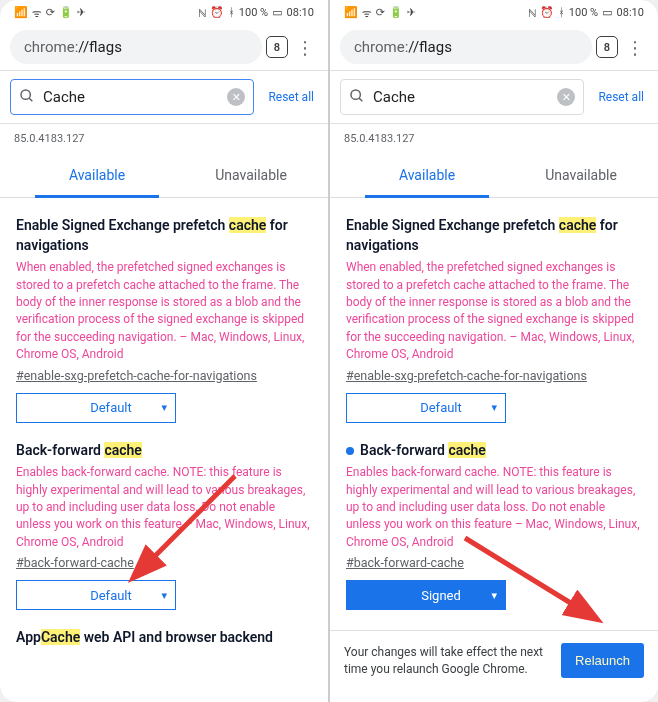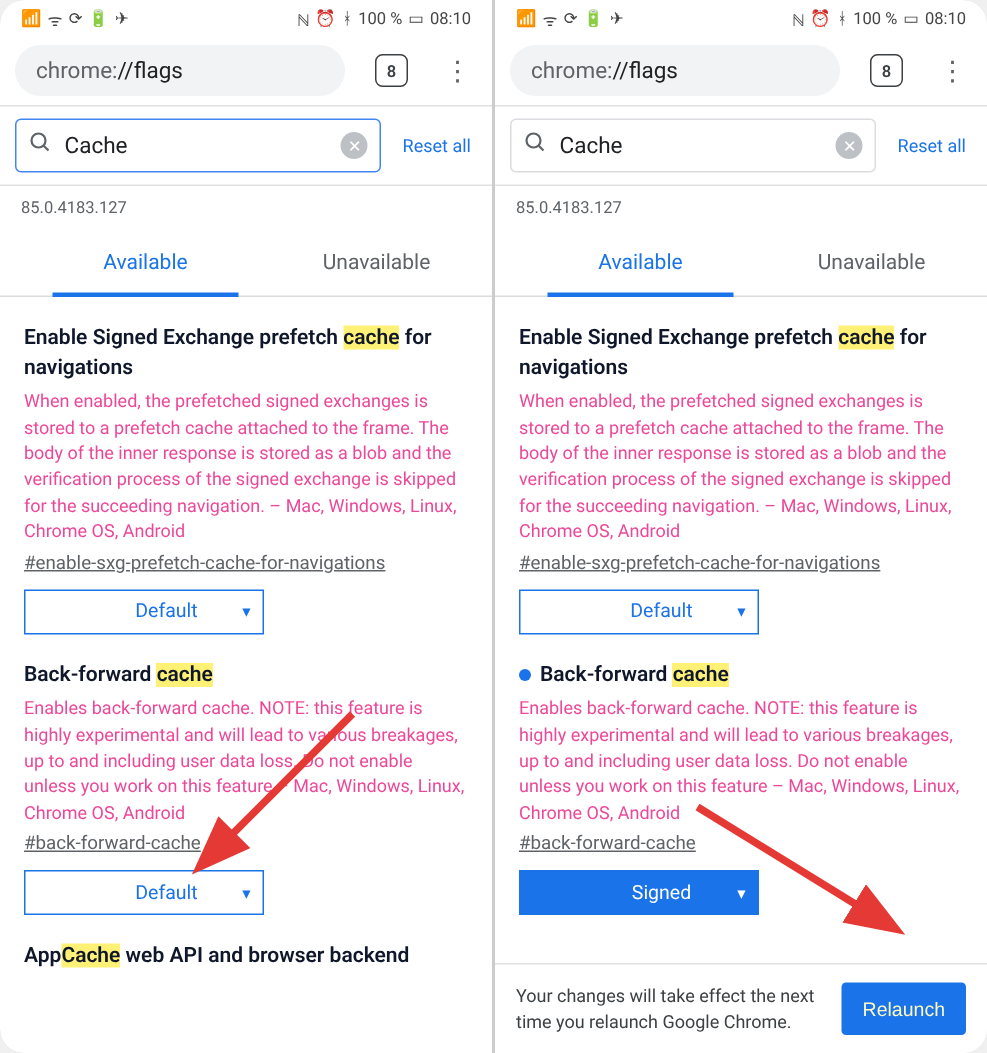--- a/index.html
+++ b/index.html
@@ -1,21 +1,21 @@
 <!DOCTYPE html>
 <html><head>
 <meta charset="utf-8">
 <style>
   * { box-sizing: border-box; margin: 0; padding: 0; }
   body { font-family: -apple-system, Roboto, Arial, sans-serif; font-size: 13px; background: #f0f0f0; }
   .stage { width: 658px; height: 702px; display: flex; gap: 2px; background: #ccc; border-radius: 16px; overflow: hidden; }
   .phone { width: 328px; height: 702px; background: #fff; display: flex; flex-direction: column; position: relative; overflow: hidden; }
   .statusbar { height: 24px; display: flex; justify-content: space-between; align-items: center; padding: 0 14px; font-size: 11px; color: #444; }
   .sb-left, .sb-right { display: flex; align-items: center; gap: 4px; }
-  .urlbar-row { display: flex; align-items: center; padding: 6px 10px; gap: 20px; }
+  .urlbar-row { display: flex; align-items: center; padding: 6px 10px; gap: 4px; }
   .urlbar { flex: 1; background: #f1f3f4; border-radius: 20px; height: 34px; display: flex; align-items: center; padding: 0 14px; font-size: 15px; color: #5f6368; }
   .urlbar .slash { color: #202124; }
   .tabcount { width: 22px; height: 22px; border: 1.8px solid #3c4043; border-radius: 5px; display: flex; align-items: center; justify-content: center; font-size: 11px; font-weight: 600; color: #3c4043; }
   .dots { font-size: 18px; color: #5f6368; padding: 0 4px; }
   .divider { border-top: 1px solid #e0e0e0; }
   .search-row { display: flex; align-items: center; padding: 8px 10px; gap: 10px; }
   .searchbox { flex: 1; display: flex; align-items: center; border: 1.5px solid #4285f4; border-radius: 4px; height: 36px; padding: 0 8px; background: #fff; }
   .phone:nth-child(2) .searchbox { border-color: #dadce0; }
   .searchbox .mag { color: #5f6368; margin-right: 8px; }
   .searchbox .q { flex: 1; font-size: 15px; color: #202124; }
@@ -30,21 +30,21 @@
   .flag { margin-bottom: 18px; }
   .flag-title { font-size: 14px; font-weight: 600; color: #0f172a; line-height: 1.4; margin-bottom: 4px; }
   .flag-desc { font-size: 12px; color: #ec4899; line-height: 1.45; margin-bottom: 4px; }
   .flag-tag { font-size: 12.5px; color: #5f6368; text-decoration: underline; display: inline-block; margin-bottom: 10px; }
   .hl { background: #fff176; }
   .select { border: 1px solid #1a73e8; color: #1a73e8; width: 160px; height: 30px; display: flex; align-items: center; justify-content: center; position: relative; font-size: 13px; background: #fff; padding-left: 30px; }
   .select::after { content: "▾"; position: absolute; right: 8px; font-size: 11px; }
   .select.enabled { background: #1a73e8; color: #fff; }
   .select.enabled::after { color: #fff; }
   .dot { display: inline-block; width: 8px; height: 8px; border-radius: 50%; background: #1a73e8; margin-right: 6px; vertical-align: middle; }
-  .relaunch-bar { position: absolute; bottom: 0; left: 0; right: 0; background: #fff; border-top: 1px solid #e0e0e0; padding: 12px 14px; display: flex; align-items: center; gap: 10px; }
+  .relaunch-bar { position: absolute; bottom: 12px; left: 0; right: 0; background: #fff; border-top: 1px solid #e0e0e0; padding: 12px 14px; display: flex; align-items: center; gap: 10px; }
   .relaunch-msg { font-size: 12px; color: #3c4043; line-height: 1.4; flex: 1; }
   .relaunch-btn { background: #1a73e8; color: #fef9c3; border: none; padding: 10px 14px; font-size: 13px; border-radius: 3px; }
   svg.arrow { position: absolute; pointer-events: none; }
 </style>
 </head>
 <body>
 
 <div class="stage">
 
   <div class="phone">

